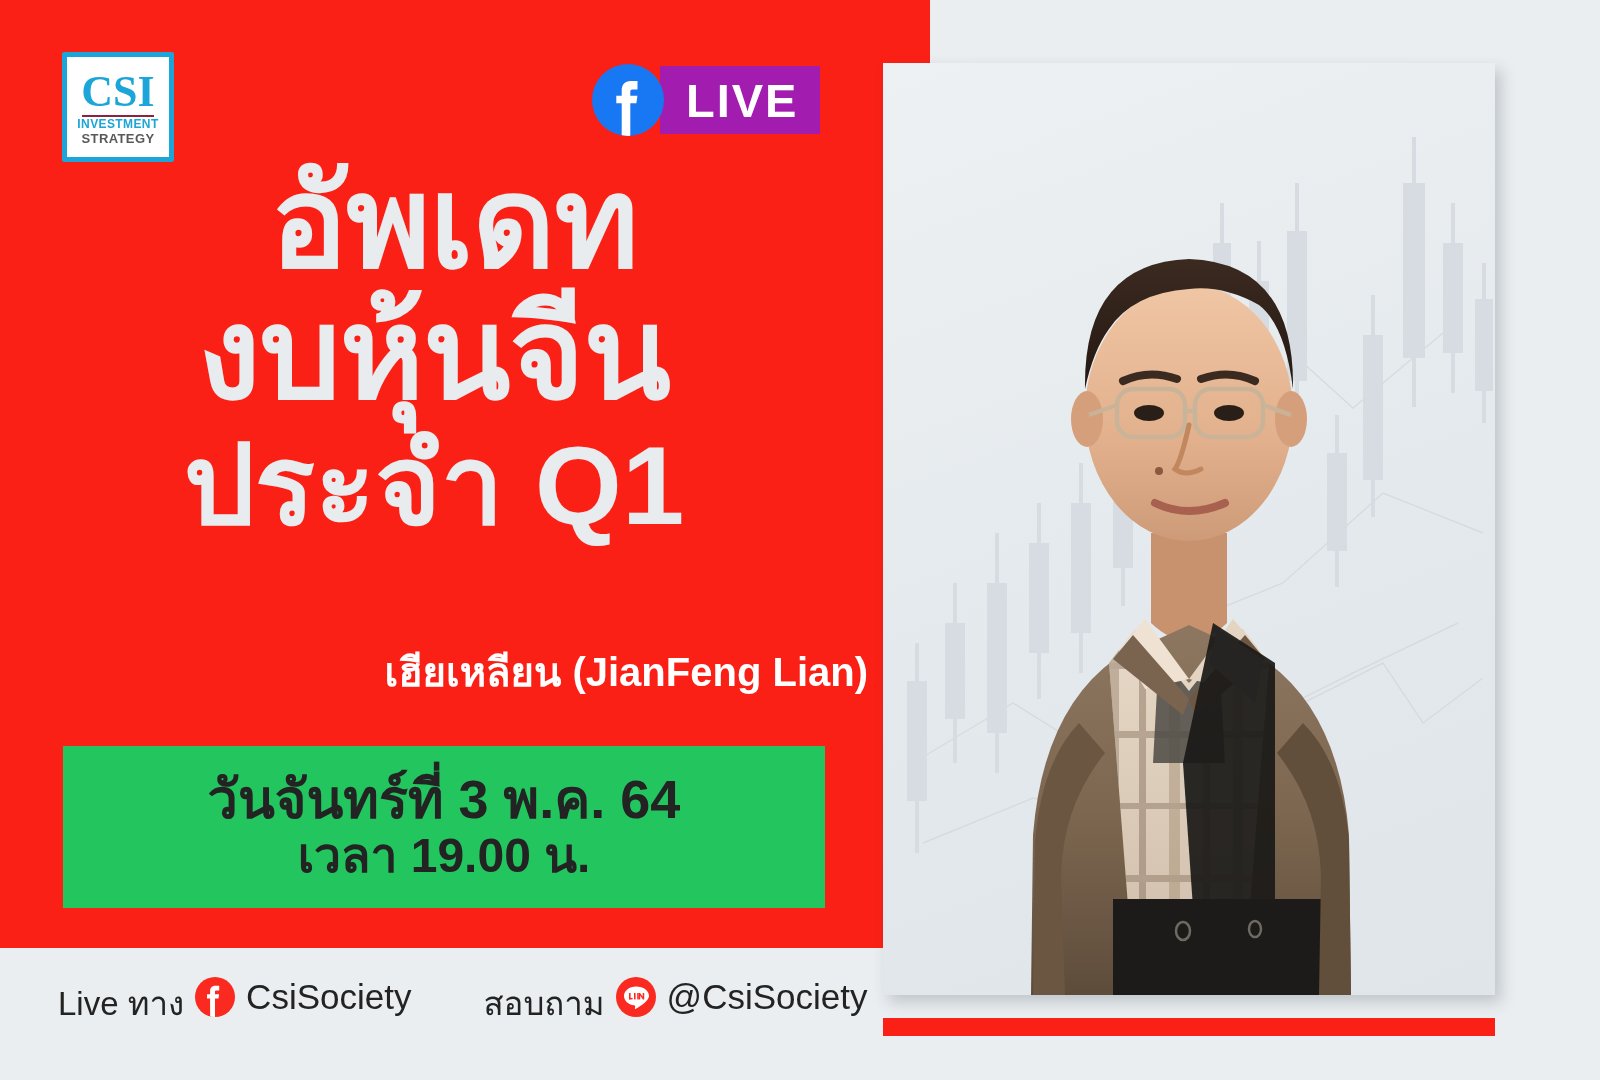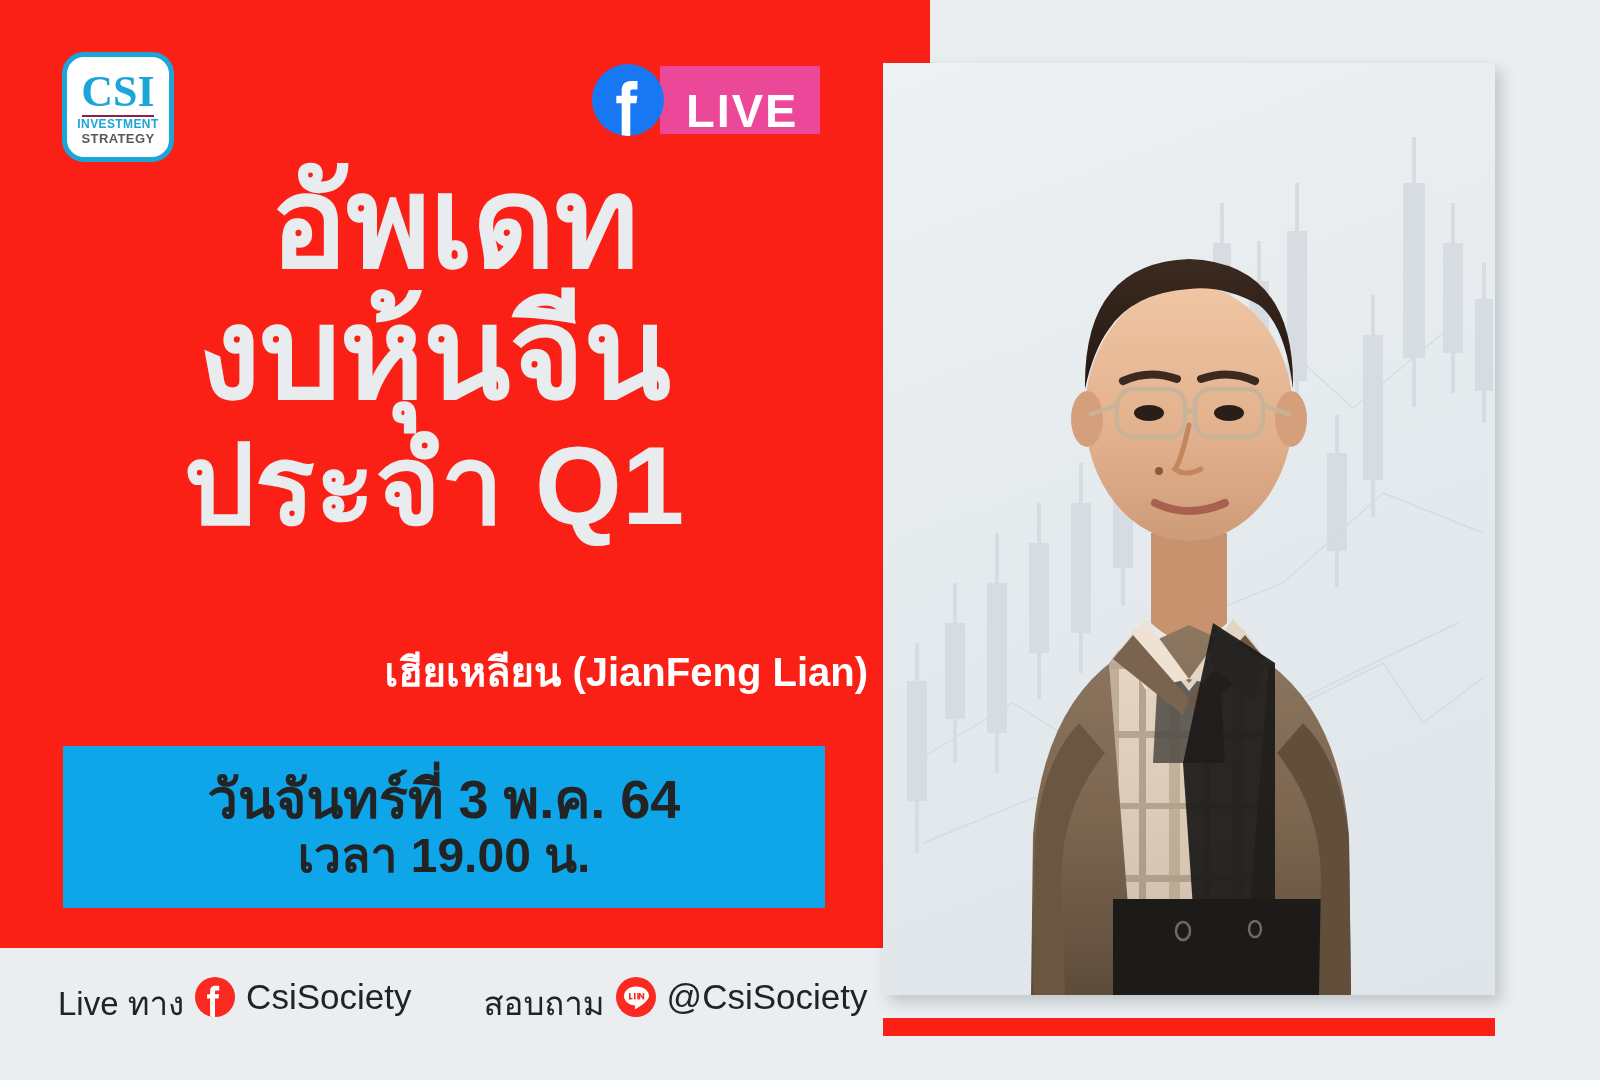--- a/index.html
+++ b/index.html
@@ -25,21 +25,21 @@
     background:#FB2016;
   }
 
   
   .logo-box {
     position:absolute;
     left:62px; top:52px;
     width:112px; height:110px;
     background:#FFFFFF;
     border:5px solid #1BA5D8;
-    border-radius:22px;
+    border-radius:2px;
     display:flex;
     flex-direction:column;
     align-items:center;
     justify-content:center;
     padding-top:2px;
     text-align:right;
   }
   .logo-csi {
     font-family:"Liberation Serif", serif;
     font-weight:bold;
@@ -84,23 +84,23 @@
     position:relative;
     flex:0 0 auto;
     z-index:2;
     overflow:hidden;
   }
   .fb-circle svg { position:absolute; left:0; top:0; }
   .live-chip {
     margin-left:-4px;
     height:68px;
     padding:0 22px 0 26px;
-    background:#ec4899;
+    background:#a21caf;
     display:flex;
-    align-items:flex-end;
+    align-items:center;
     justify-content:center;
   }
   .live-chip span {
     color:#FFFFFF;
     font-size:47px;
     font-weight:bold;
     letter-spacing:2px;
     line-height:1;
   }
 
@@ -126,21 +126,21 @@
     color:#FFFFFF;
     font-size:40px;
     font-weight:bold;
   }
 
   
   .date-card {
     position:absolute;
     left:63px; top:746px;
     width:762px; height:162px;
-    background:#0ea5e9;
+    background:#22c55e;
     display:flex;
     flex-direction:column;
     align-items:center;
     justify-content:center;
   }
   .date-line1 {
     color:#232323;
     font-size:54px;
     font-weight:bold;
     line-height:1.08;

